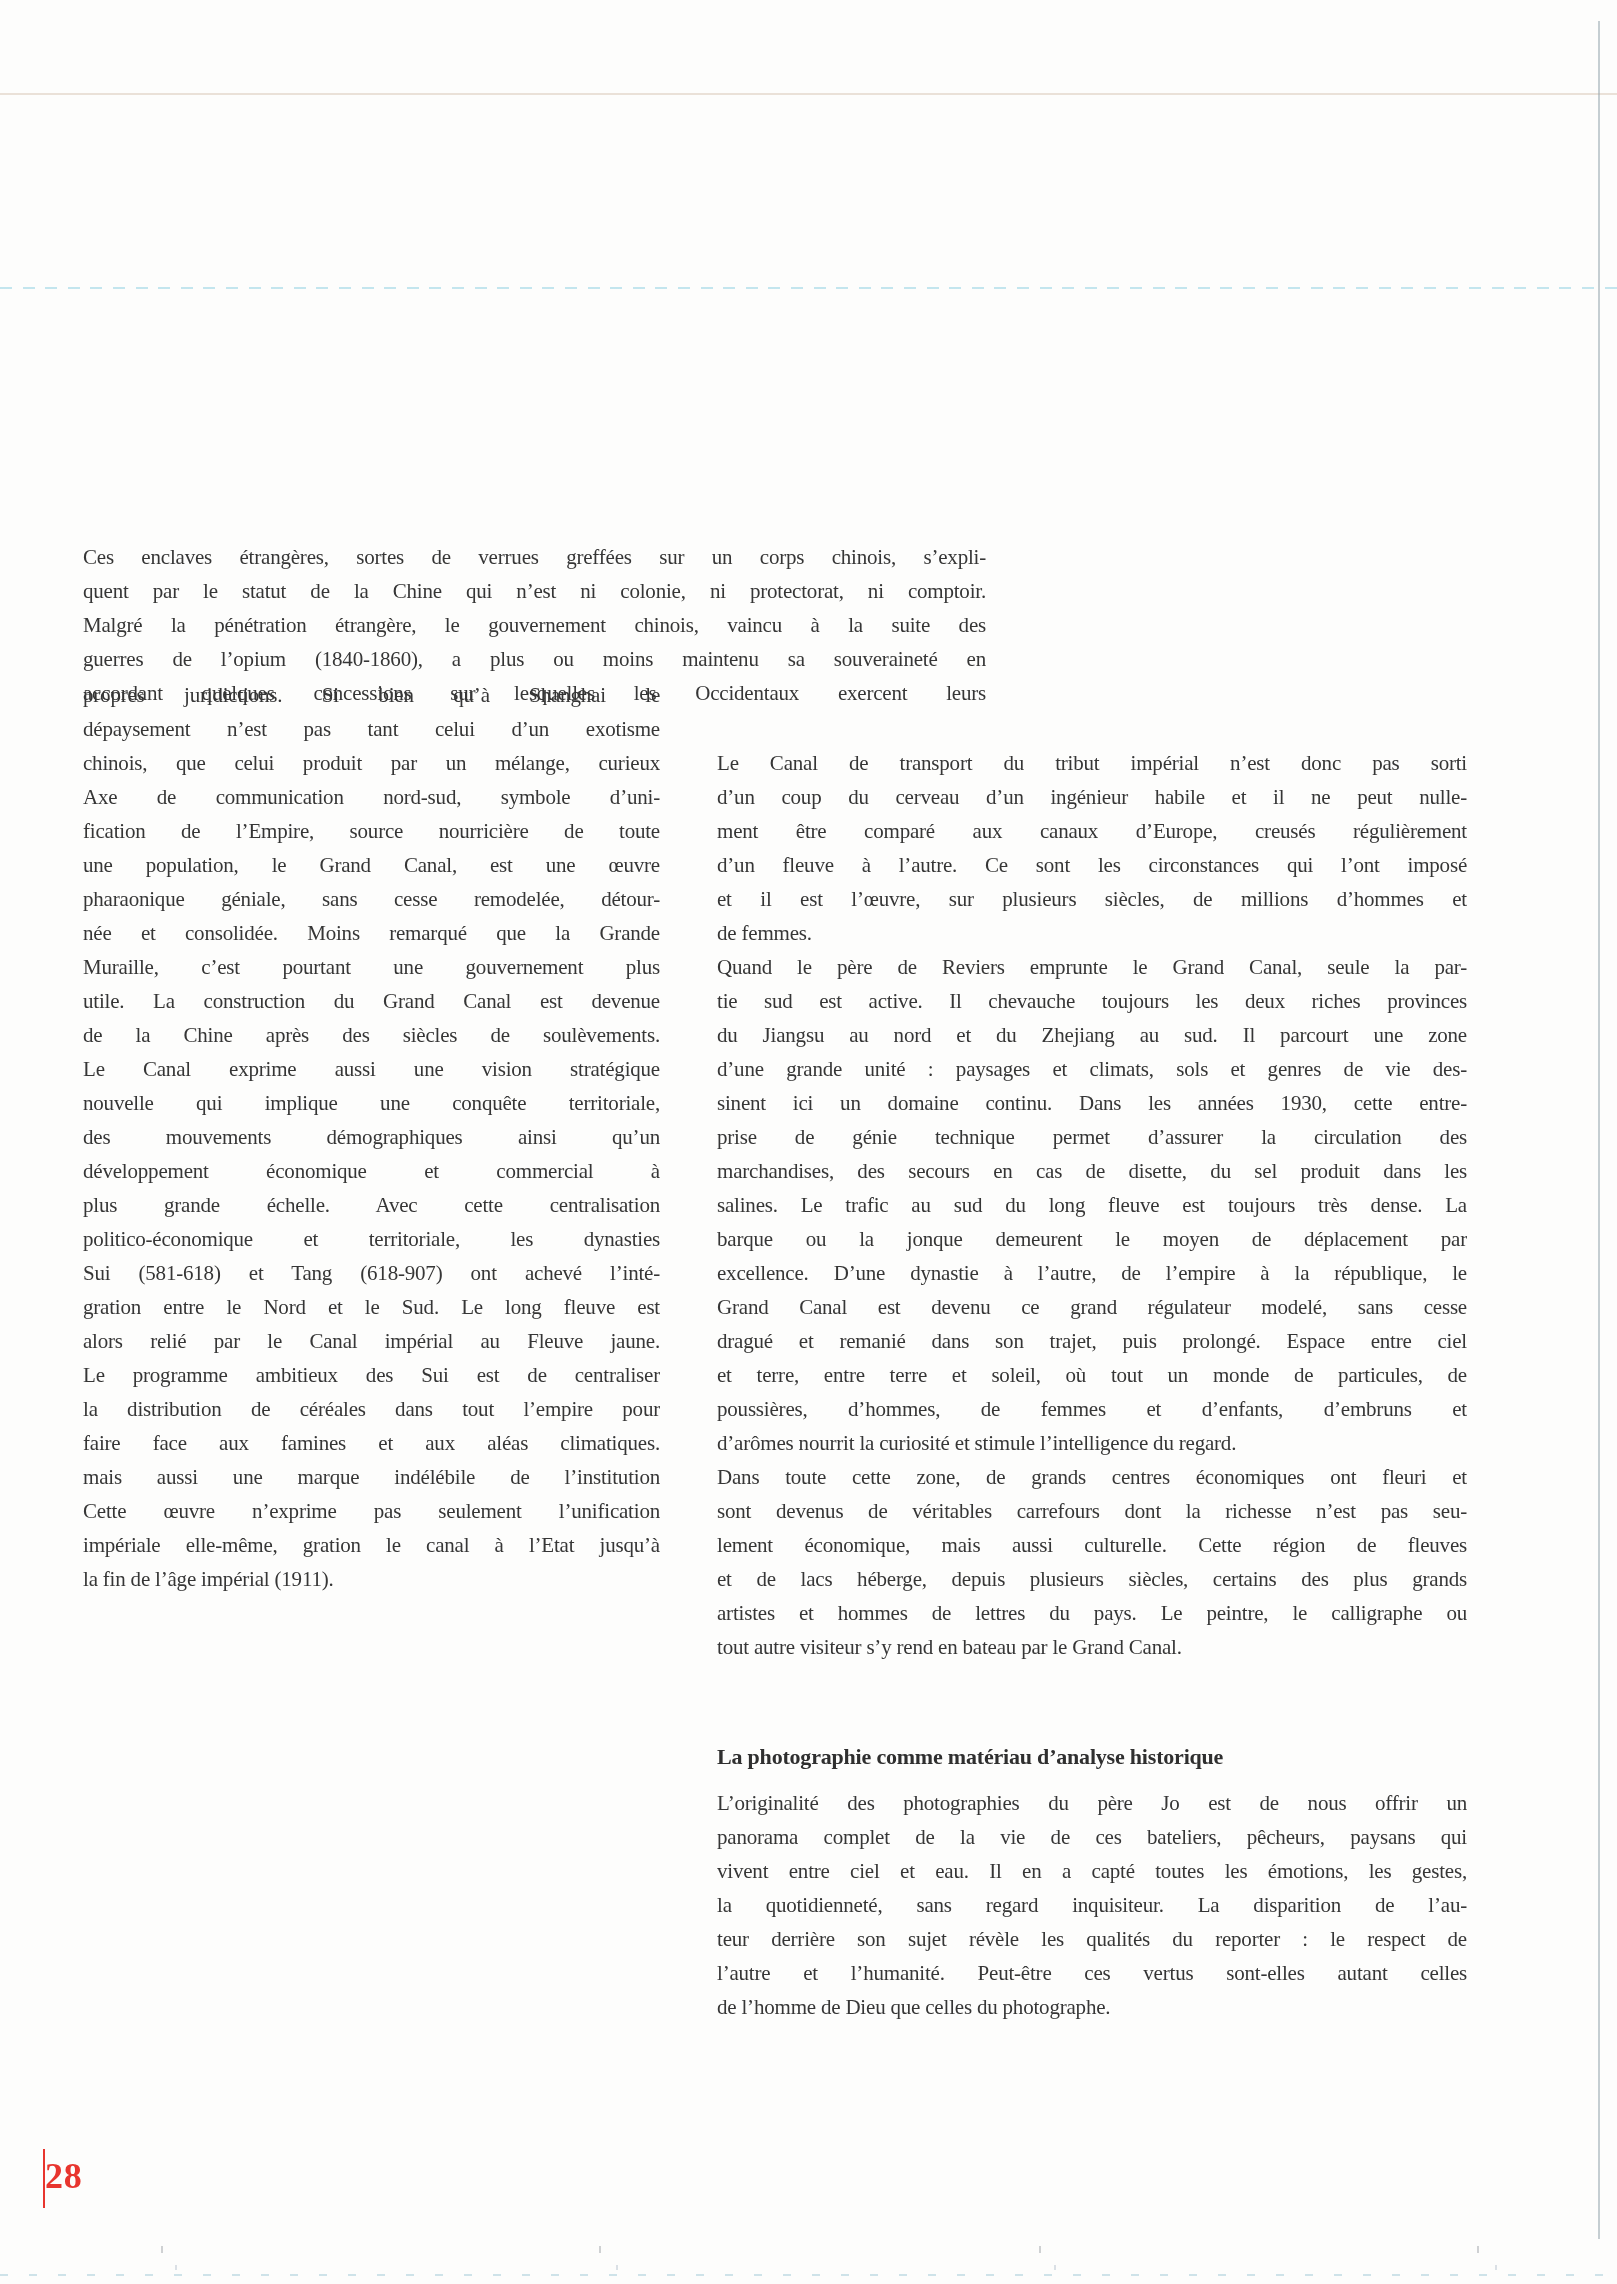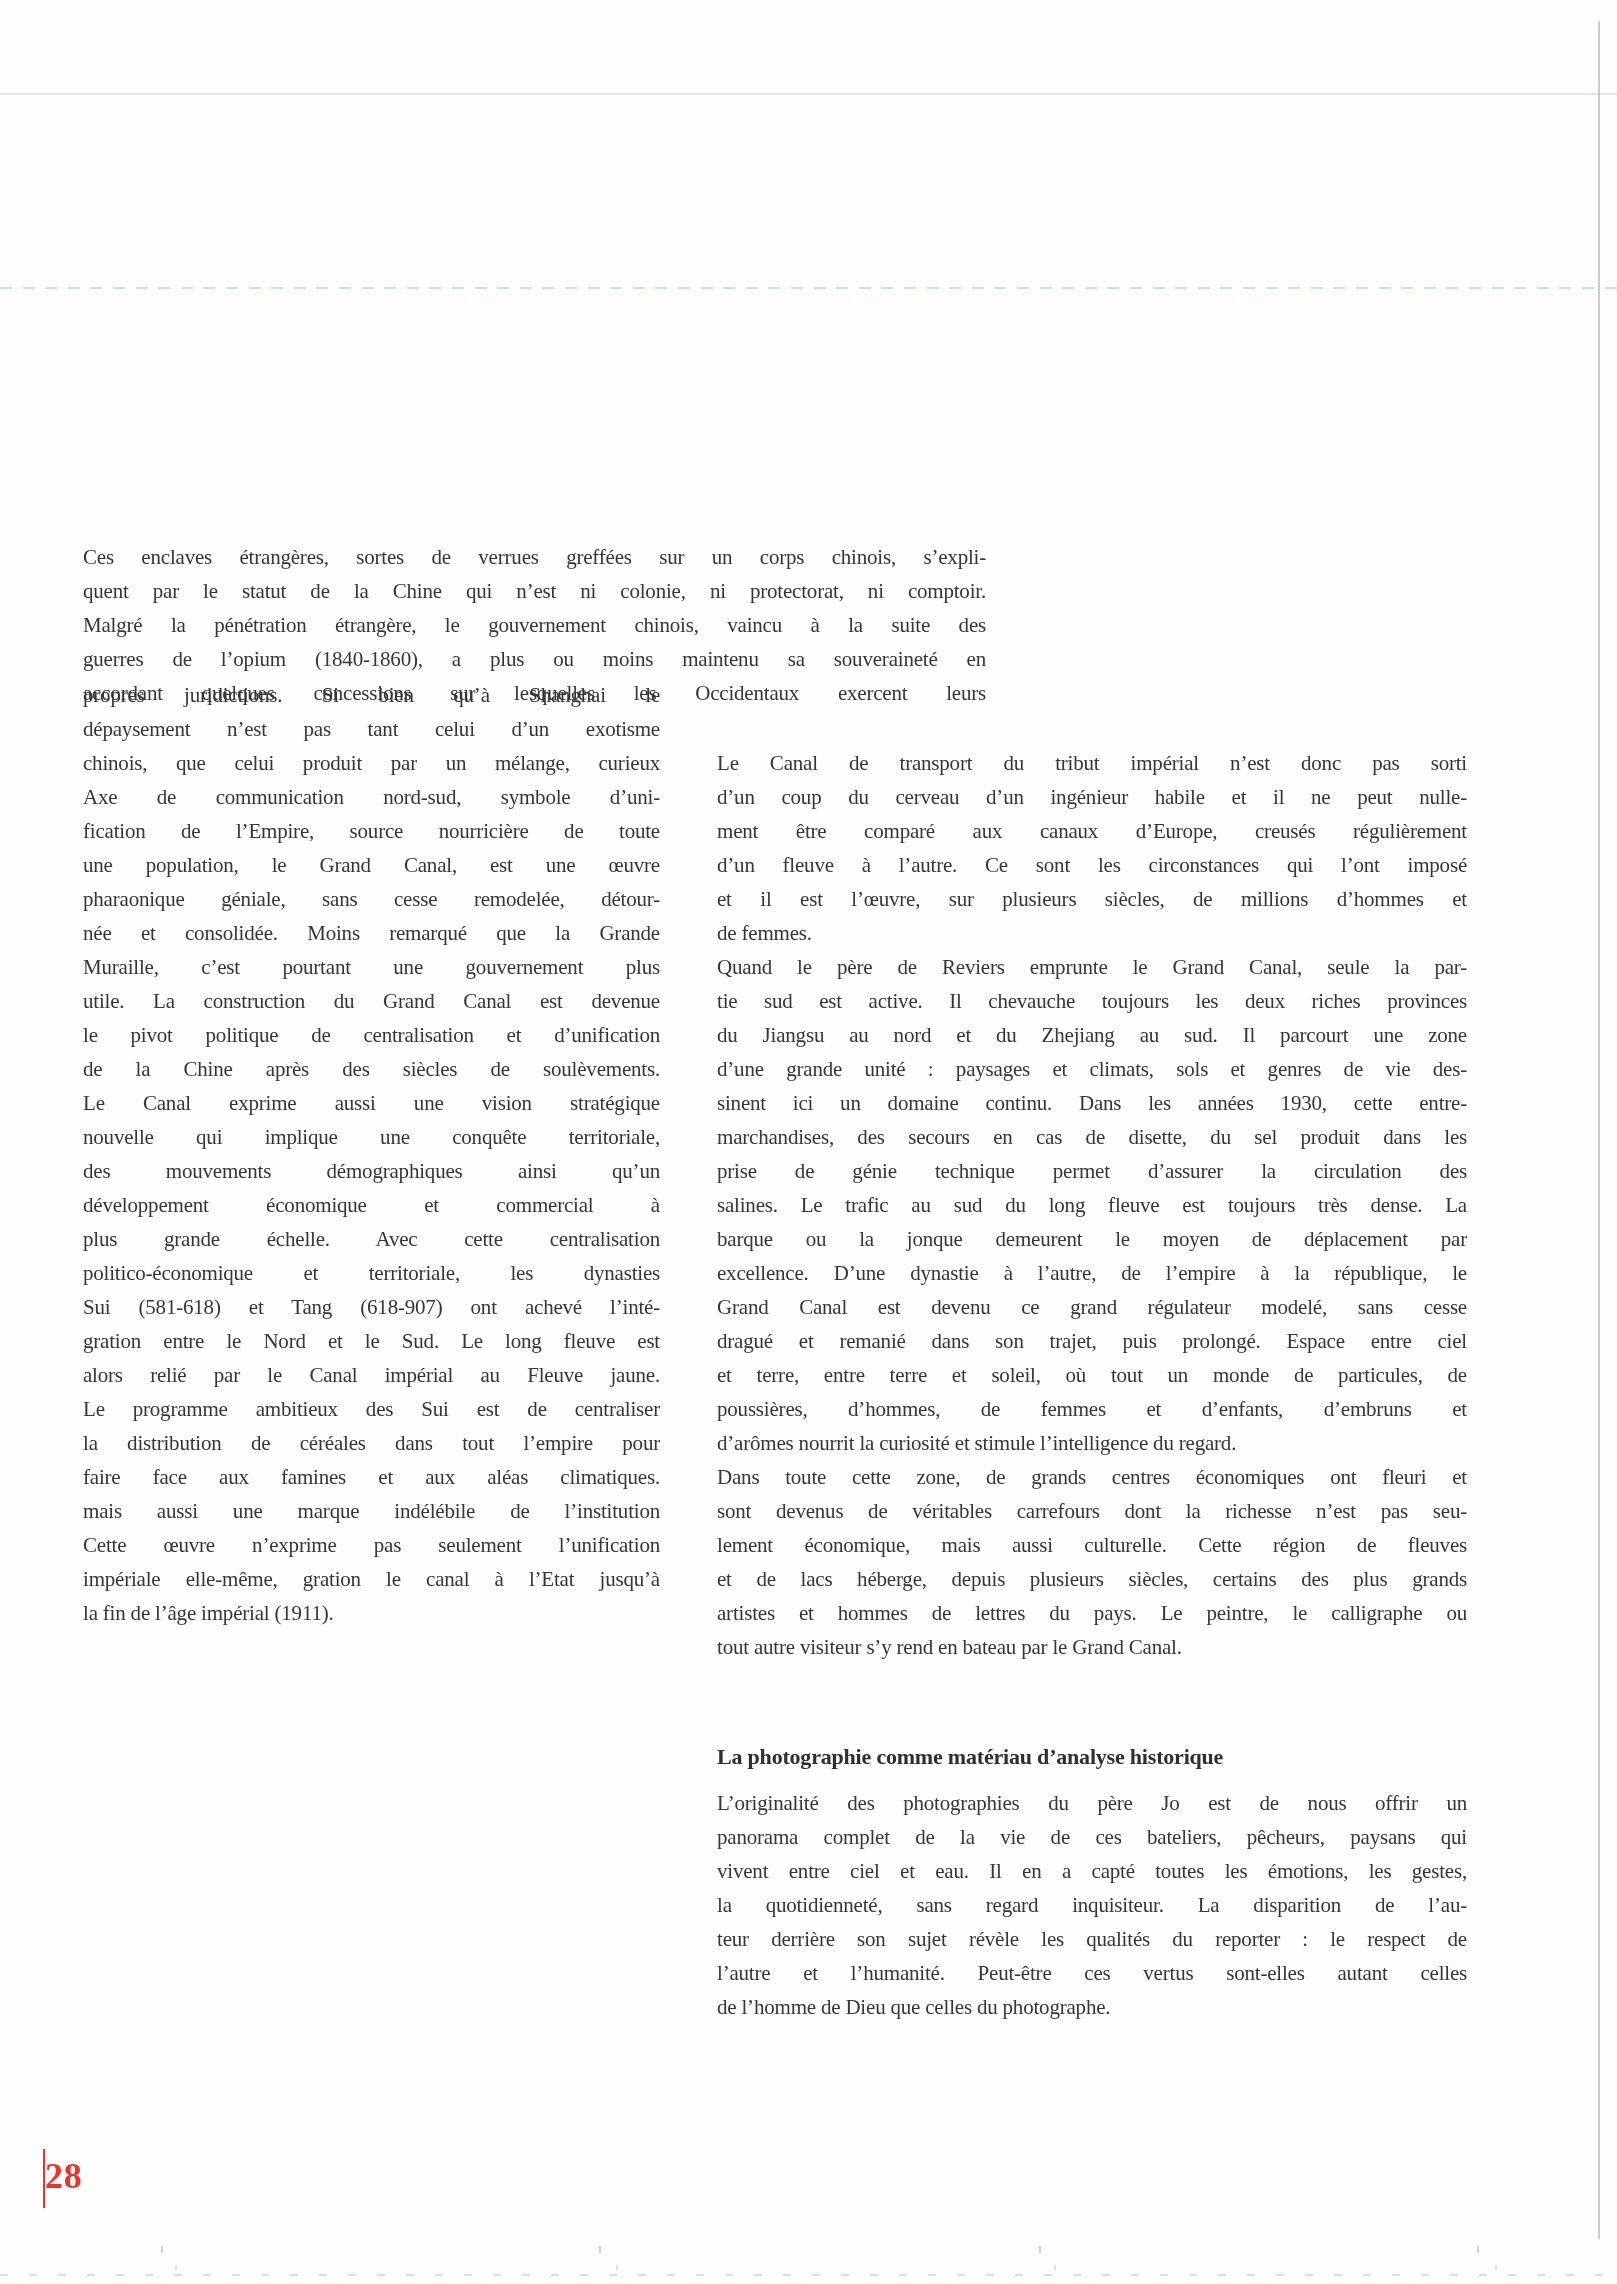--- a/index.html
+++ b/index.html
@@ -65,21 +65,20 @@
     <div class="line">propres juridictions. Si bien qu’à Shanghai le</div>
     <div class="line">dépaysement n’est pas tant celui d’un exotisme</div>
     <div class="line">chinois, que celui produit par un mélange, curieux</div>
     <div class="line">Axe de communication nord-sud, symbole d’uni-</div>
     <div class="line">fication de l’Empire, source nourricière de toute</div>
     <div class="line">une population, le Grand Canal, est une œuvre</div>
     <div class="line">pharaonique géniale, sans cesse remodelée, détour-</div>
     <div class="line">née et consolidée. Moins remarqué que la Grande</div>
     <div class="line">Muraille, c’est pourtant une gouvernement plus</div>
     <div class="line">utile. La construction du Grand Canal est devenue</div>
-    <div class="line">le pivot politique de centralisation et d’unification</div>
     <div class="line">de la Chine après des siècles de soulèvements.</div>
     <div class="line">Le Canal exprime aussi une vision stratégique</div>
     <div class="line">nouvelle qui implique une conquête territoriale,</div>
     <div class="line">des mouvements démographiques ainsi qu’un</div>
     <div class="line">développement économique et commercial à</div>
     <div class="line">plus grande échelle. Avec cette centralisation</div>
     <div class="line">politico-économique et territoriale, les dynasties</div>
     <div class="line">Sui (581-618) et Tang (618-907) ont achevé l’inté-</div>
     <div class="line">gration entre le Nord et le Sud. Le long fleuve est</div>
     <div class="line">alors relié par le Canal impérial au Fleuve jaune.</div>
@@ -97,22 +96,22 @@
     <div class="line">d’un coup du cerveau d’un ingénieur habile et il ne peut nulle-</div>
     <div class="line">ment être comparé aux canaux d’Europe, creusés régulièrement</div>
     <div class="line">d’un fleuve à l’autre. Ce sont les circonstances qui l’ont imposé</div>
     <div class="line">et il est l’œuvre, sur plusieurs siècles, de millions d’hommes et</div>
     <div class="line para-end">de femmes.</div>
     <div class="line">Quand le père de Reviers emprunte le Grand Canal, seule la par-</div>
     <div class="line">tie sud est active. Il chevauche toujours les deux riches provinces</div>
     <div class="line">du Jiangsu au nord et du Zhejiang au sud. Il parcourt une zone</div>
     <div class="line">d’une grande unité : paysages et climats, sols et genres de vie des-</div>
     <div class="line">sinent ici un domaine continu. Dans les années 1930, cette entre-</div>
+    <div class="line">prise de génie technique permet d’assurer la circulation des</div>
     <div class="line">marchandises, des secours en cas de disette, du sel produit dans les</div>
-    <div class="line">prise de génie technique permet d’assurer la circulation des</div>
     <div class="line">salines. Le trafic au sud du long fleuve est toujours très dense. La</div>
     <div class="line">barque ou la jonque demeurent le moyen de déplacement par</div>
     <div class="line">excellence. D’une dynastie à l’autre, de l’empire à la république, le</div>
     <div class="line">Grand Canal est devenu ce grand régulateur modelé, sans cesse</div>
     <div class="line">dragué et remanié dans son trajet, puis prolongé. Espace entre ciel</div>
     <div class="line">et terre, entre terre et soleil, où tout un monde de particules, de</div>
     <div class="line">poussières, d’hommes, de femmes et d’enfants, d’embruns et</div>
     <div class="line para-end">d’arômes nourrit la curiosité et stimule l’intelligence du regard.</div>
     <div class="line">Dans toute cette zone, de grands centres économiques ont fleuri et</div>
     <div class="line">sont devenus de véritables carrefours dont la richesse n’est pas seu-</div>

